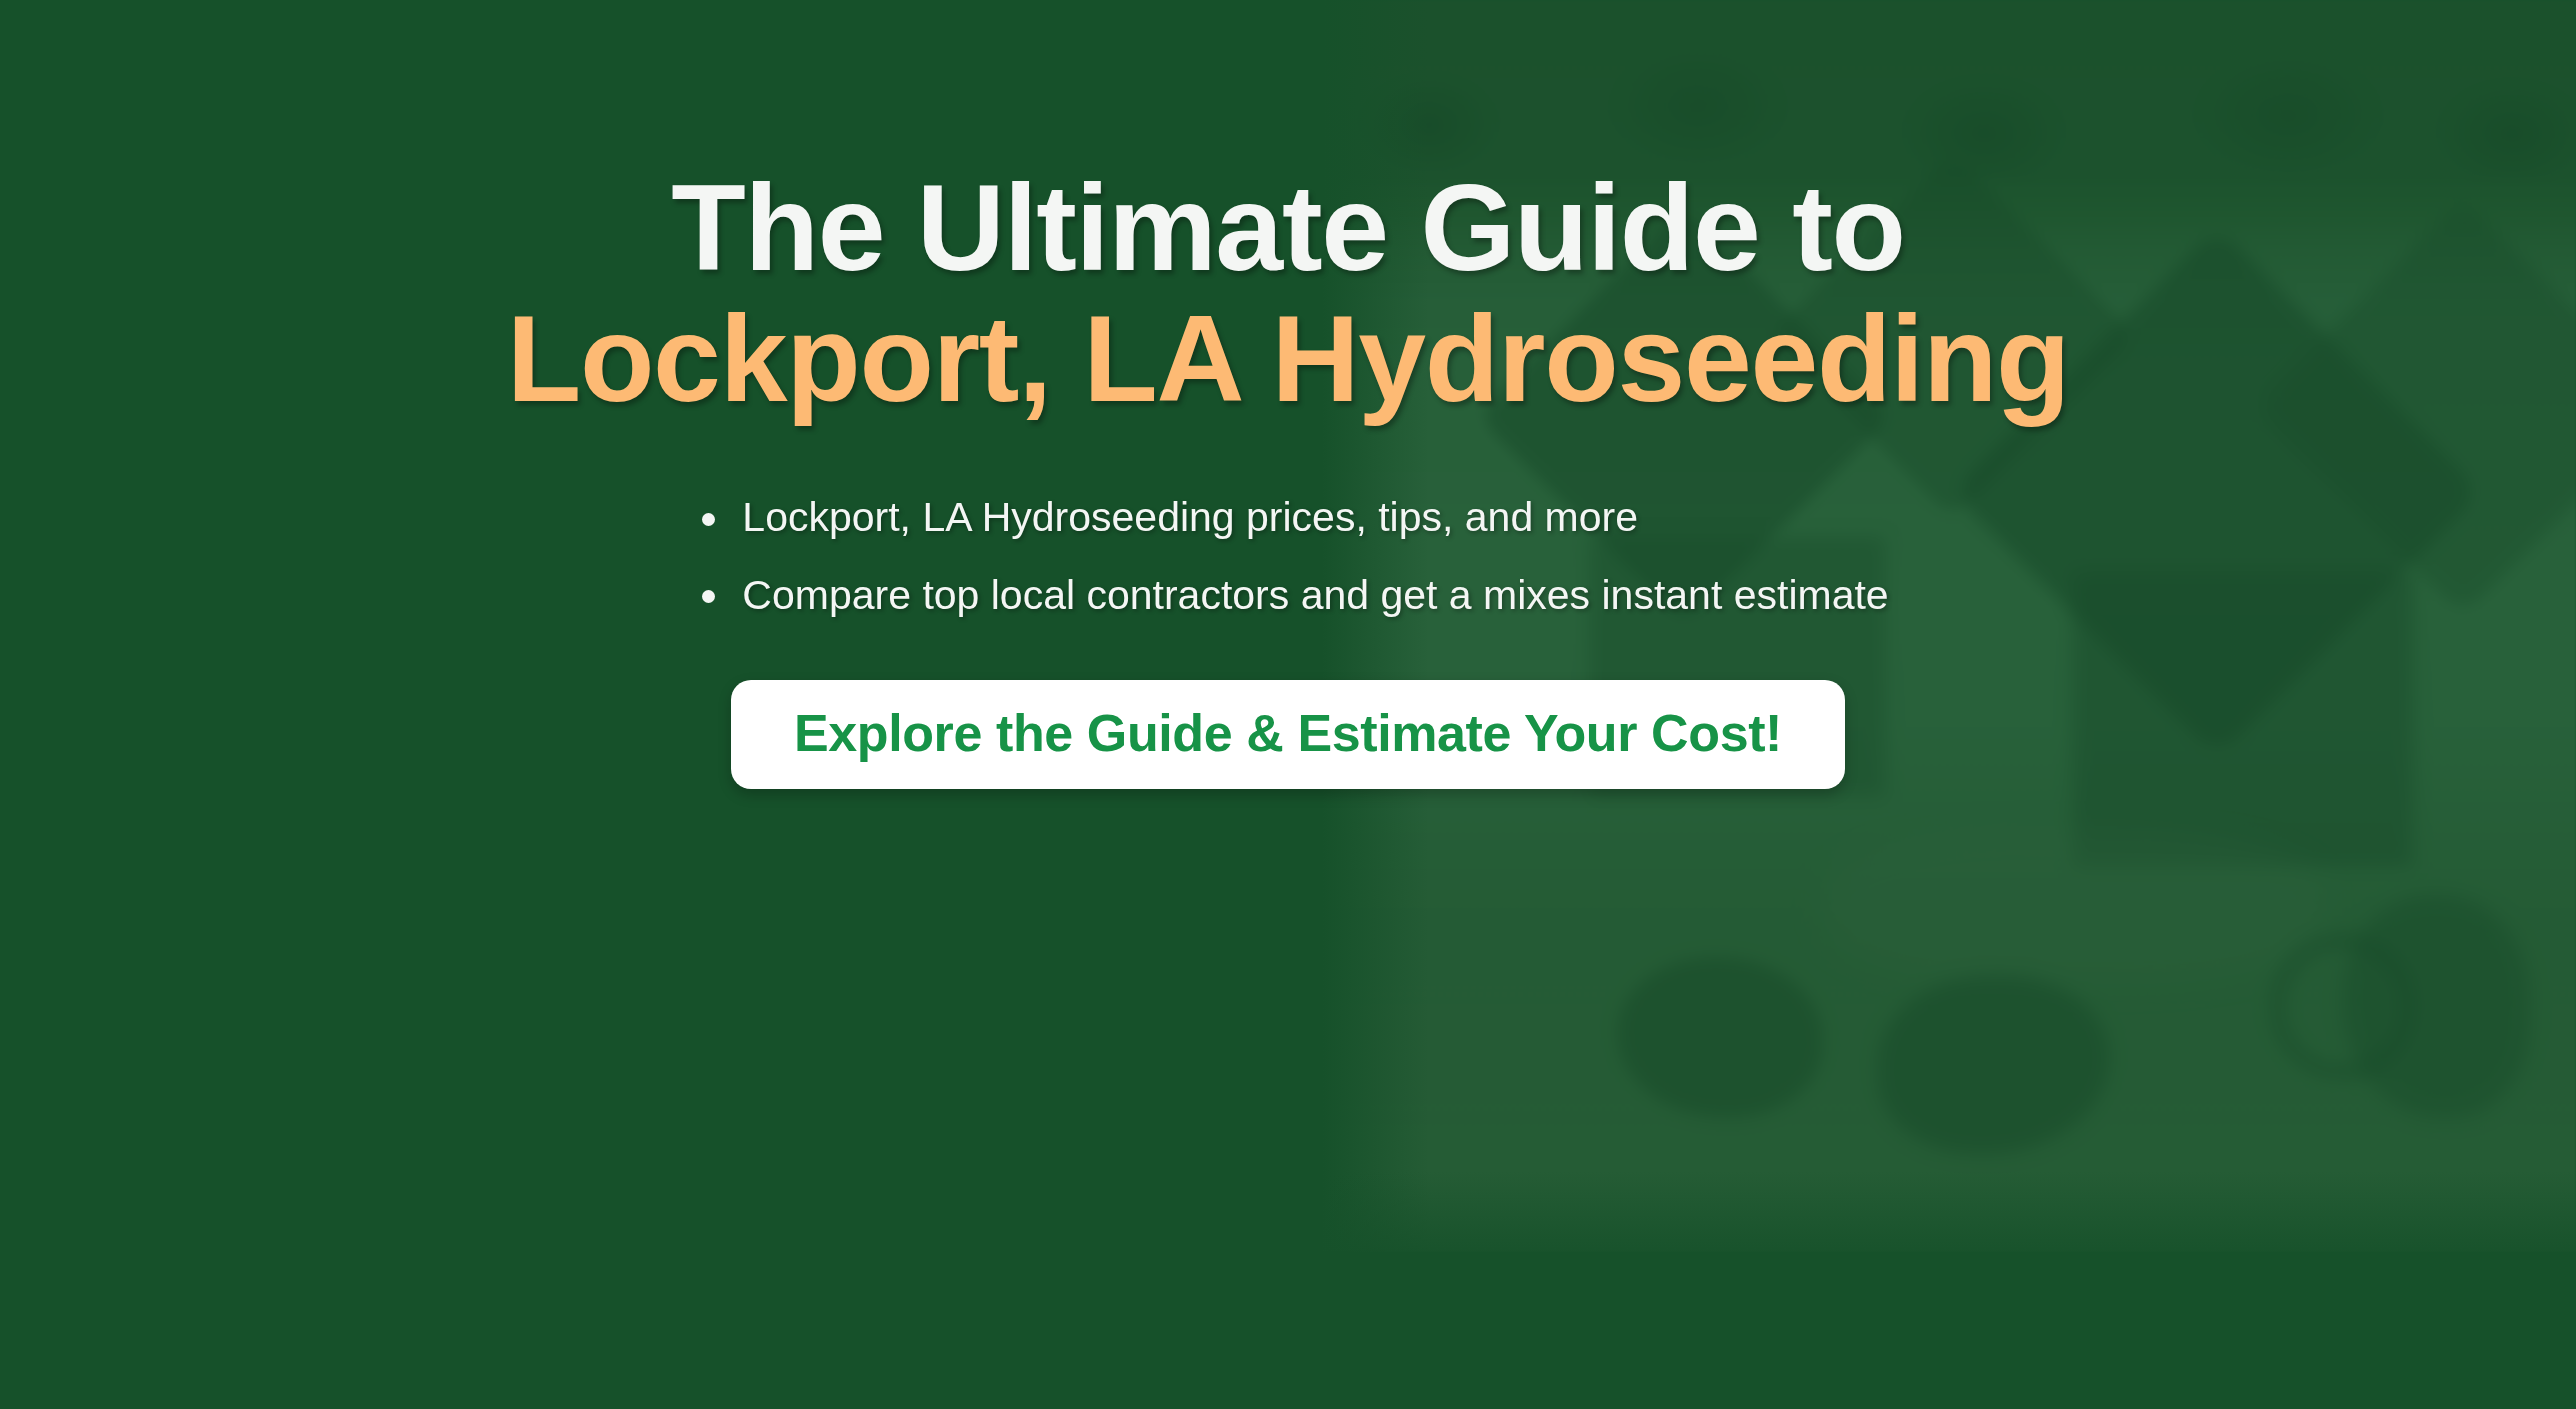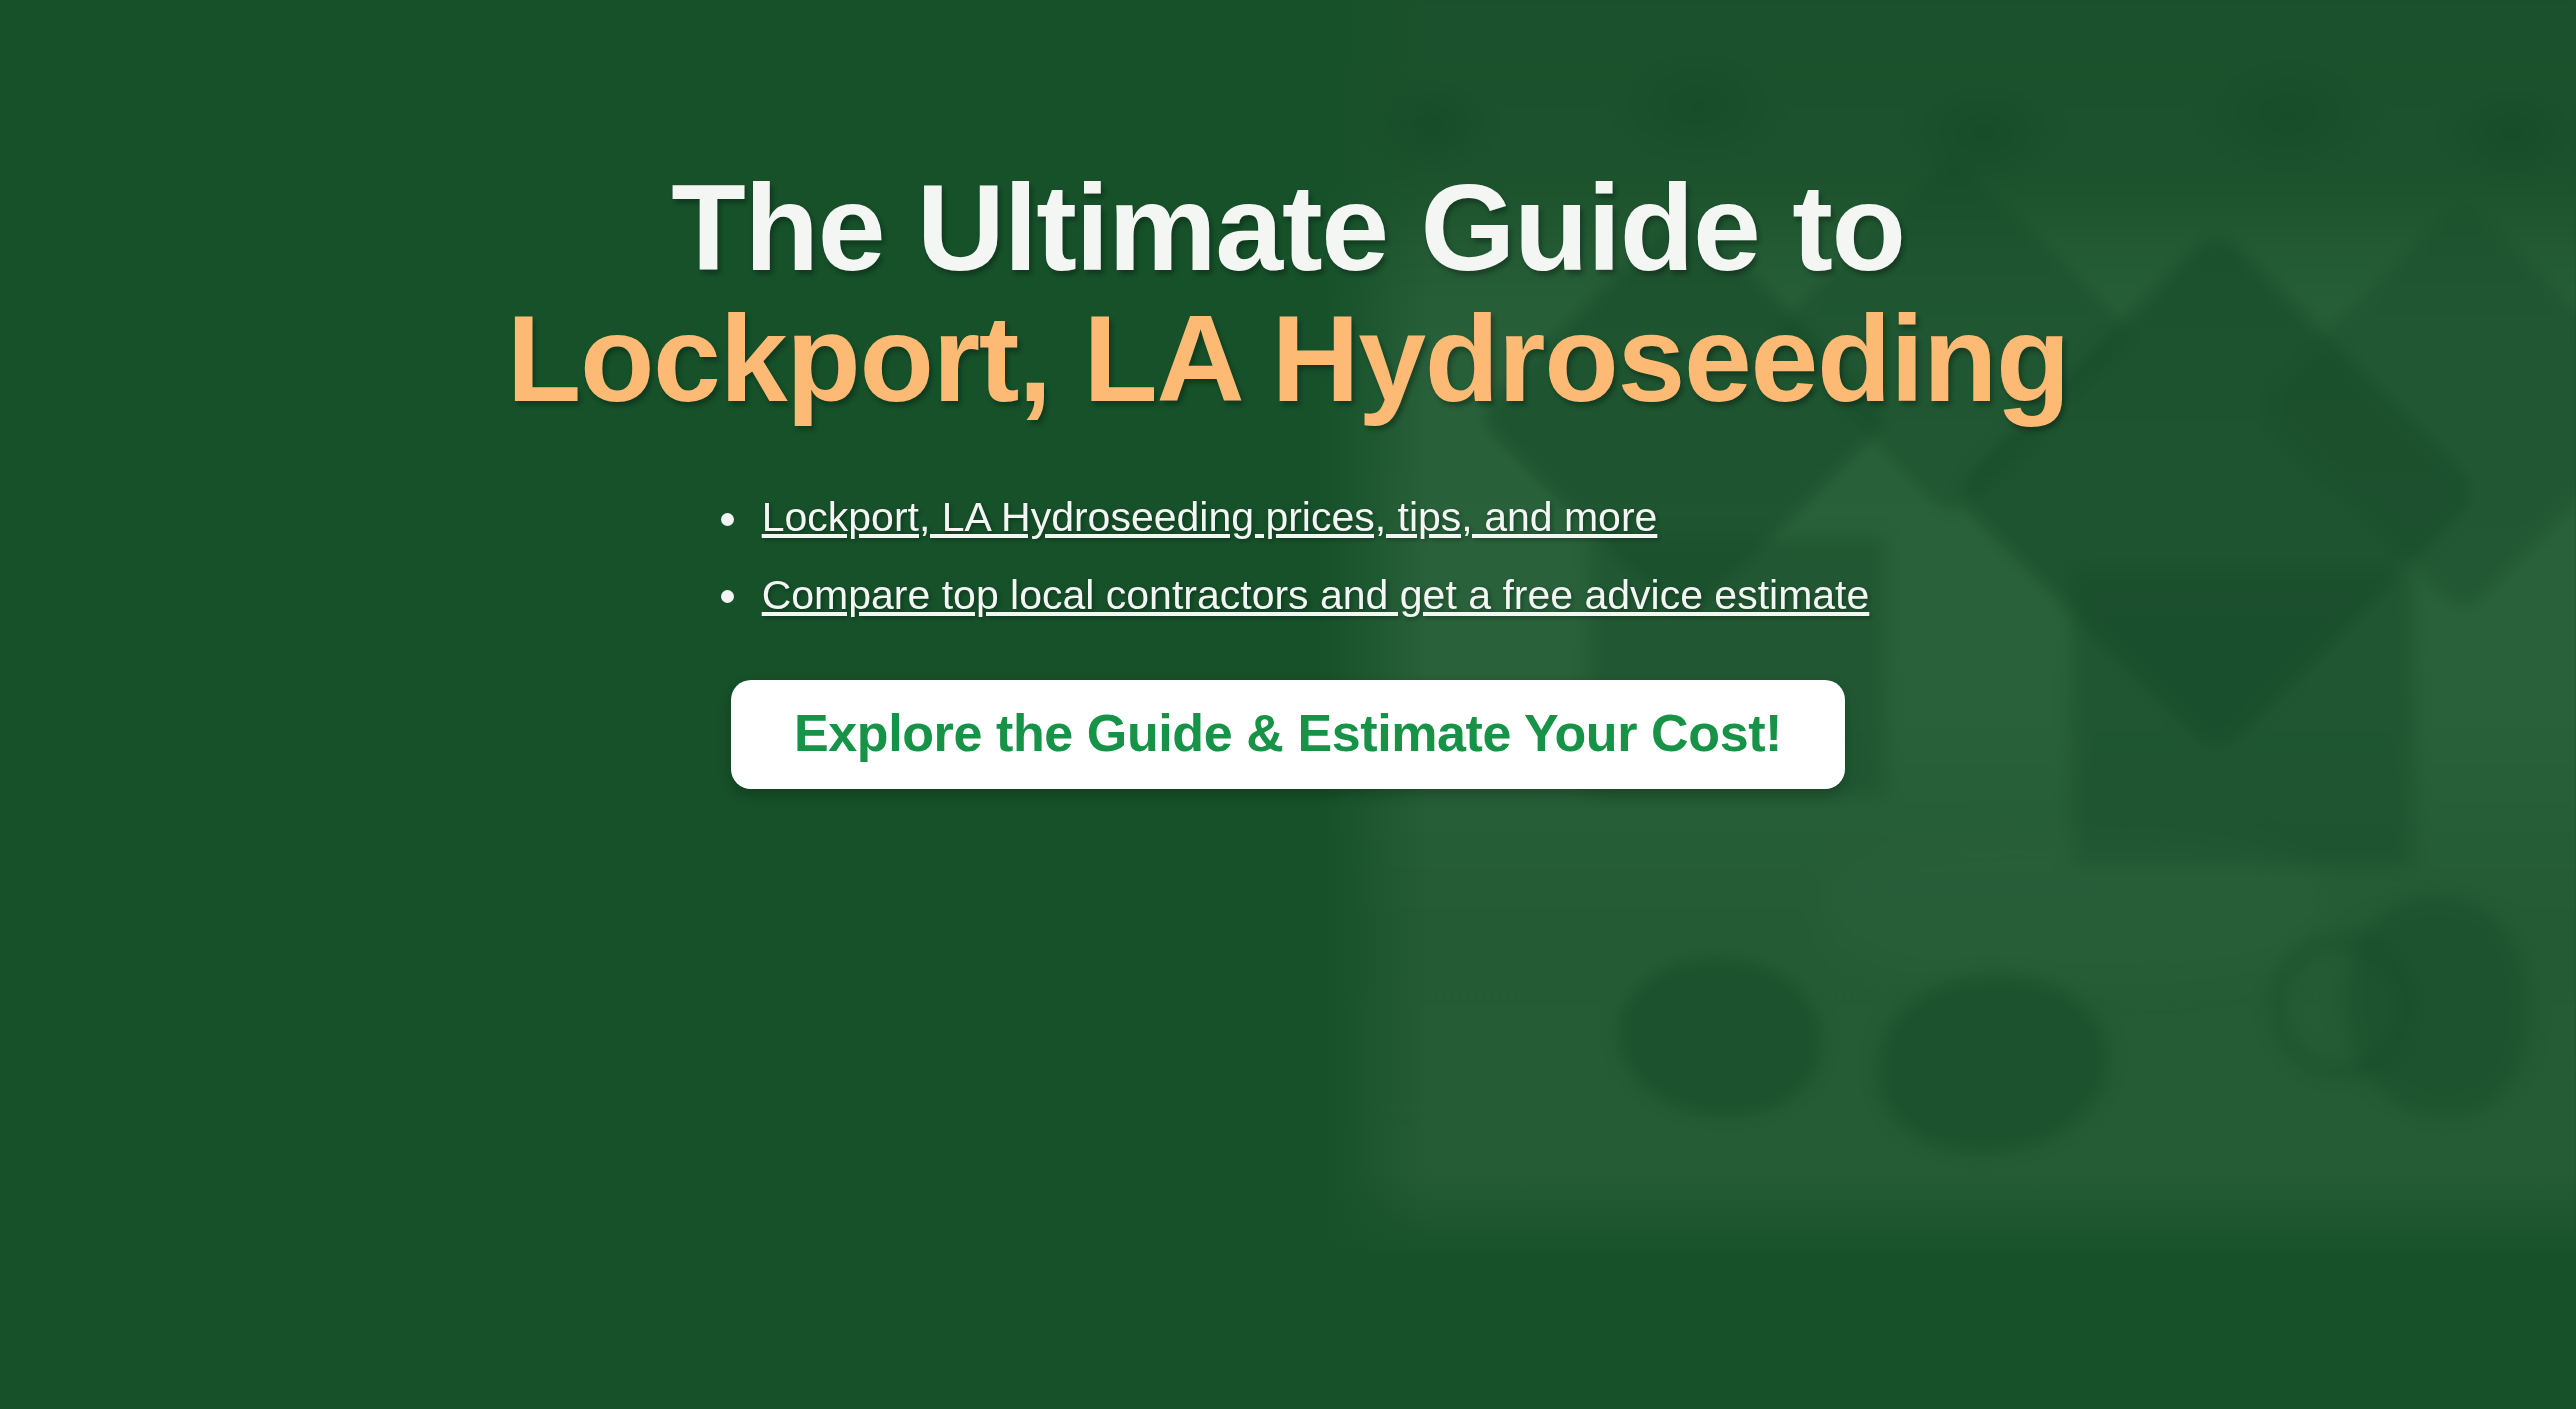--- a/index.html
+++ b/index.html
@@ -198,21 +198,20 @@
   .bullet-item {
     position: relative;
     color: #f4f6f4;
     font-size: 41px;
     line-height: 1.28;
     font-weight: 400;
     padding-left: 55px;
     margin-bottom: 25px;
     text-shadow: 1.8px 1.8px 4.5px rgba(0,0,0,0.32);
     white-space: nowrap;
-    text-decoration: underline;
   }
   .bullet-item::before {
     content: "";
     position: absolute;
     left: 14.3px;
     top: 21.5px;
     width: 13.4px;
     height: 13.4px;
     border-radius: 50%;
     background: #f4f6f4;
@@ -273,21 +272,21 @@
 
   <div class="content">
 
     <h1 class="headline">
       <span class="headline-line-1">The Ultimate Guide to</span>
       <span class="headline-line-2">Lockport, LA Hydroseeding</span>
     </h1>
 
     <ul class="bullets">
       <li class="bullet-item">Lockport, LA Hydroseeding prices, tips, and more</li>
-      <li class="bullet-item">Compare top local contractors and get a free advice estimate</li>
+      <li class="bullet-item">Compare top local contractors and get a mixes instant estimate</li>
     </ul>
 
     <button class="cta-button">Explore the Guide &amp; Estimate Your Cost!</button>
 
 
   </div>
 </div>
 
 
 </body></html>

